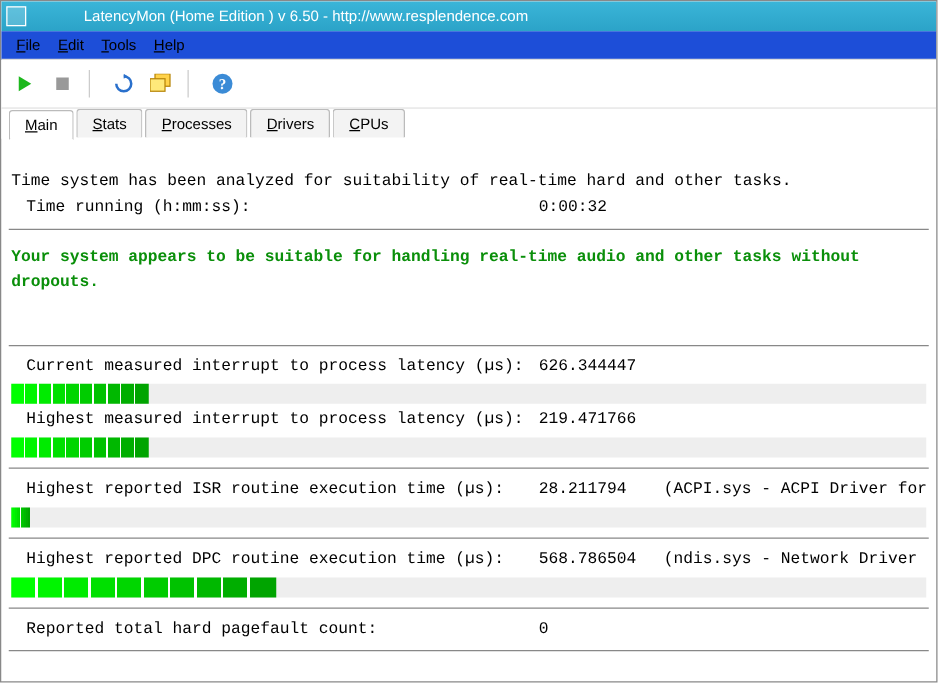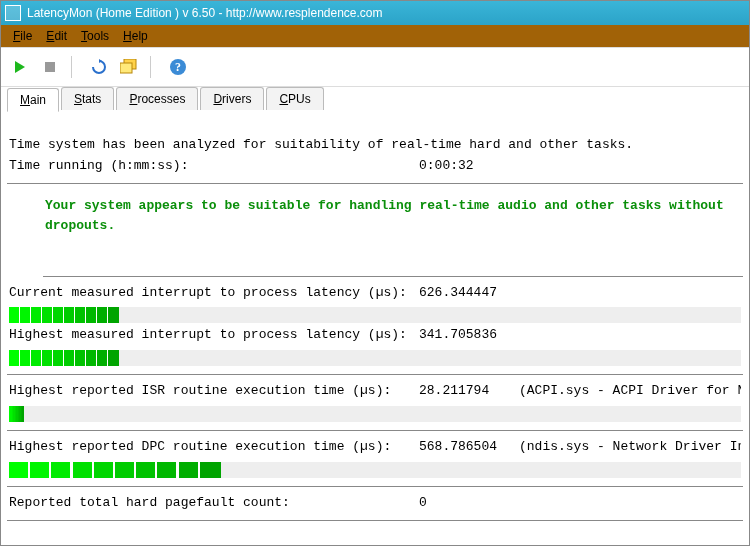--- a/index.html
+++ b/index.html
@@ -15,34 +15,35 @@
     box-sizing: border-box;
   }
   .titlebar {
     background: linear-gradient(to bottom, #3ab5d8 0%, #2ba3c8 100%);
     height: 24px;
     display: flex;
     align-items: center;
     padding: 0 4px;
     color: #fff;
     font-size: 12px;
+    gap: 40px;
   }
   .titlebar .app-icon {
     width: 14px; height: 14px;
     border: 1px solid #fff;
     margin-right: 6px;
     display: inline-block;
     background: #fff3;
   }
   .menubar {
     display: flex;
     align-items: center;
     gap: 2px;
     padding: 2px 6px;
-    background: #a16207;
+    background: #1d4ed8;
     font-size: 12px;
     border-bottom: 1px solid #ddd;
   }
   .menubar .menu-item {
     padding: 2px 6px;
     cursor: default;
   }
   .menubar .menu-item span.ul { text-decoration: underline; }
   .toolbar {
     display: flex;
@@ -93,21 +94,21 @@
     overflow: hidden;
   }
   .content .block {
     border-bottom: 1px solid #888;
     padding: 6px 2px;
   }
   .row {
     display: flex;
     white-space: nowrap;
   }
-  .row .label { width: 410px; flex: 0 0 410px; }
+  .row .label { width: 410px; flex: 0 0 410px; margin-left: 12px; }
   .row .value { width: 90px; flex: 0 0 100px; }
   .row .extra { flex: 1; overflow: hidden; }
   .progress {
     height: 16px;
     background: #eee;
     position: relative;
     margin: 4px 0 2px 0;
   }
   .progress .fill {
     height: 100%;
@@ -188,35 +189,35 @@
   <div class="block" style="padding-top:18px;border-bottom:1px solid #888;">
     <div class="intro">
       <span>Time </span><b>system has been analyzed</b><span> for suitability of real-time hard and other tasks.</span>
     </div>
     <div class="row">
       <span class="label">Time running (h:mm:ss):</span>
       <span class="value">0:00:32</span>
     </div>
   </div>
 
-  <div class="block" style="height:80px;margin-left:36px;">
+  <div class="block" style="height:80px;">
     <div class="verdict">Your system appears to be suitable for handling real-time audio and other tasks without dropouts.</div>
   </div>
 
   <div class="block">
     <div class="row">
       <span class="label">Current measured interrupt to process latency (µs):</span>
       <span class="value">626.344447</span>
     </div>
     <div class="progress">
         <div class="fill" style="width: 15%;"></div>
       </div>
     <div class="row">
       <span class="label">Highest measured interrupt to process latency (µs):</span>
-      <span class="value">341.705836</span>
+      <span class="value">219.471766</span>
     </div>
     <div class="progress">
         <div class="fill" style="width: 15%;"></div>
       </div>
   </div>
 
   <div class="block">
     <div class="row">
       <span class="label">Highest reported ISR routine execution time (µs):</span>
       <span class="value">28.211794</span>

